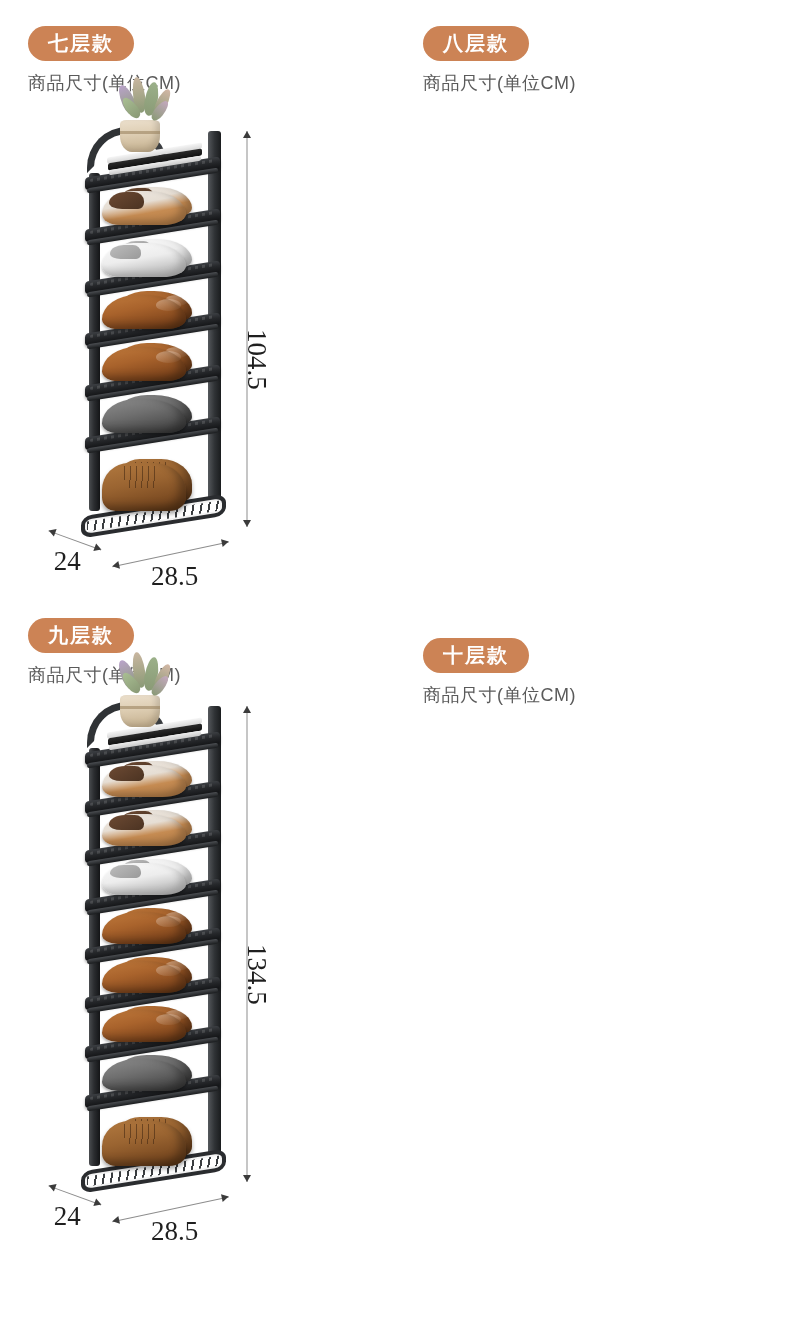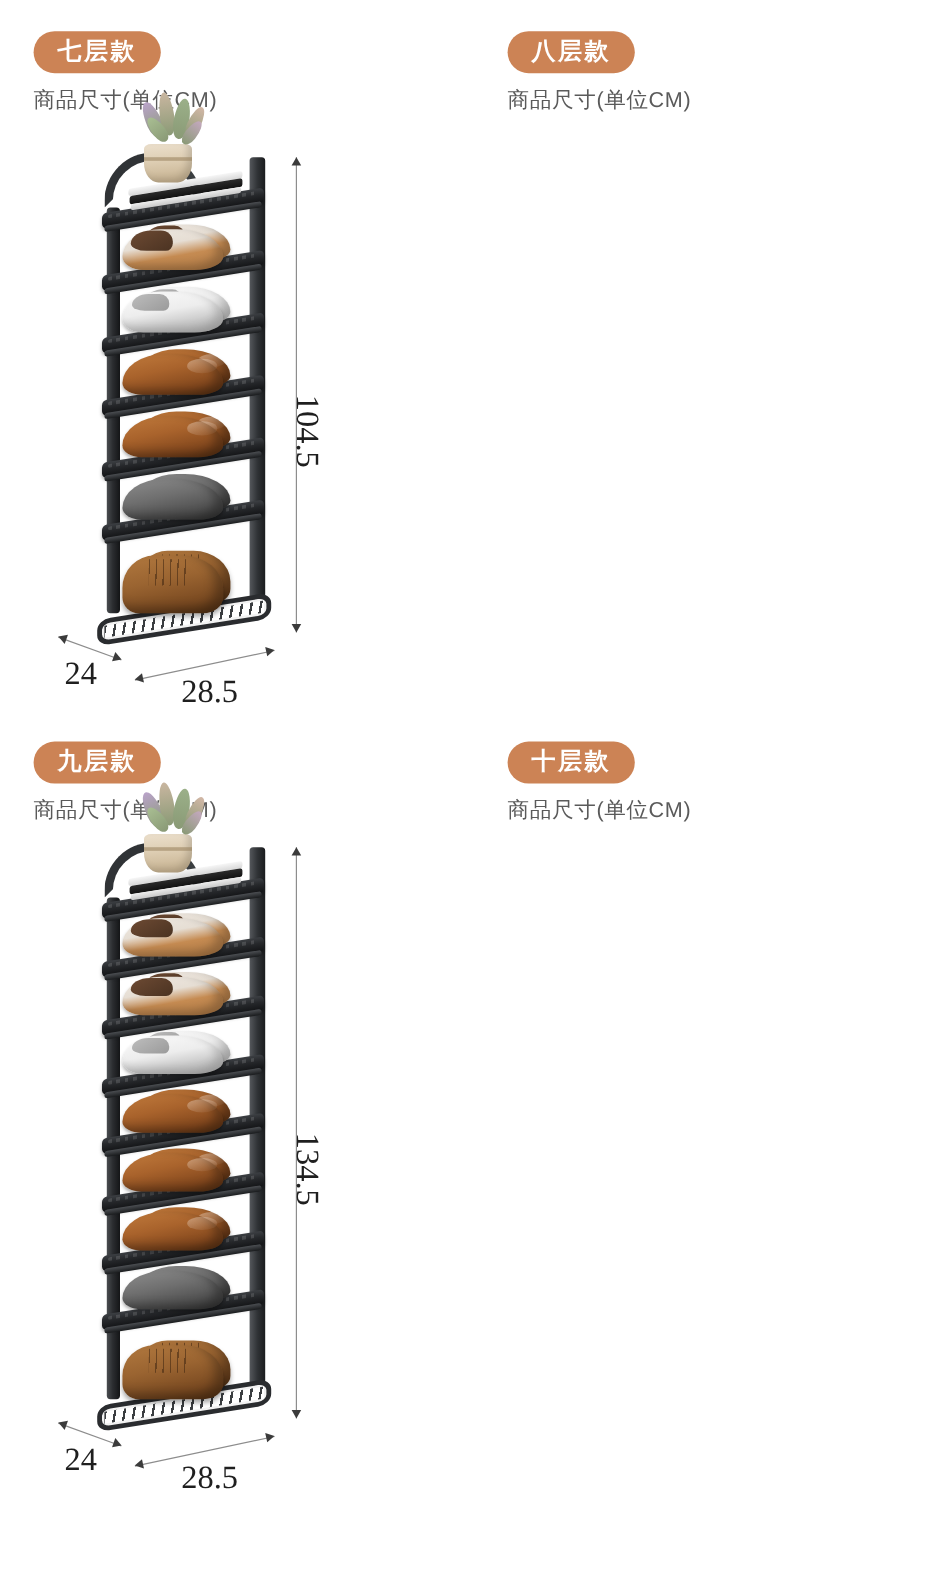--- a/index.html
+++ b/index.html
@@ -348,21 +348,21 @@
         </div>
         <div class="dim-h width" style="left:110.5px;top:604px;width:118.8px;height:10px;z-index:60;">
           <div class="line"></div>
           <div class="cap l"></div>
           <div class="cap r"></div>
           <div class="val">28.5</div>
         </div>
       </div>
   </div>
 
-  <div class="cell r2" style="left:395px;top:600px;">
+  <div class="cell r2" style="left:395px;top:620px;">
     <div class="head">
       <div class="badge">十层款</div>
       <div class="subtitle">商品尺寸(单位CM)</div>
     </div>
     <div class="stage" style="left:0;top:0;width:395px;height:665px;"></div>
   </div>
 
 </div>
 
 </body></html>

